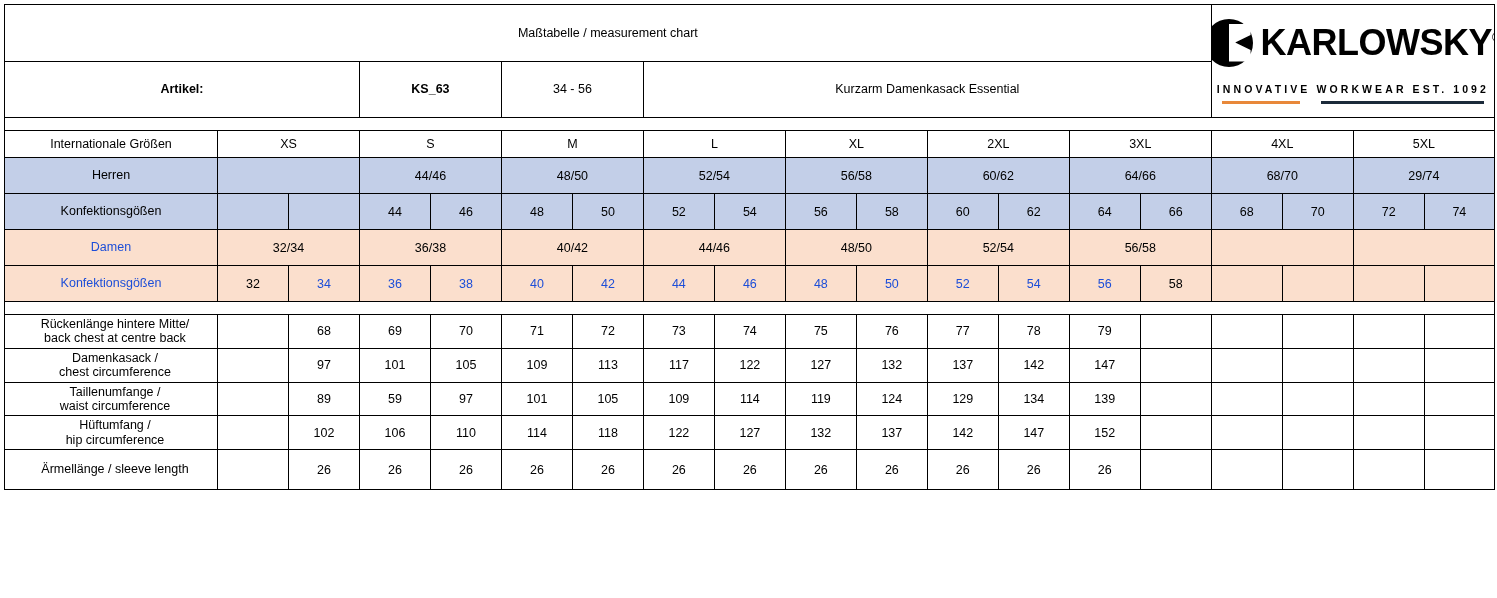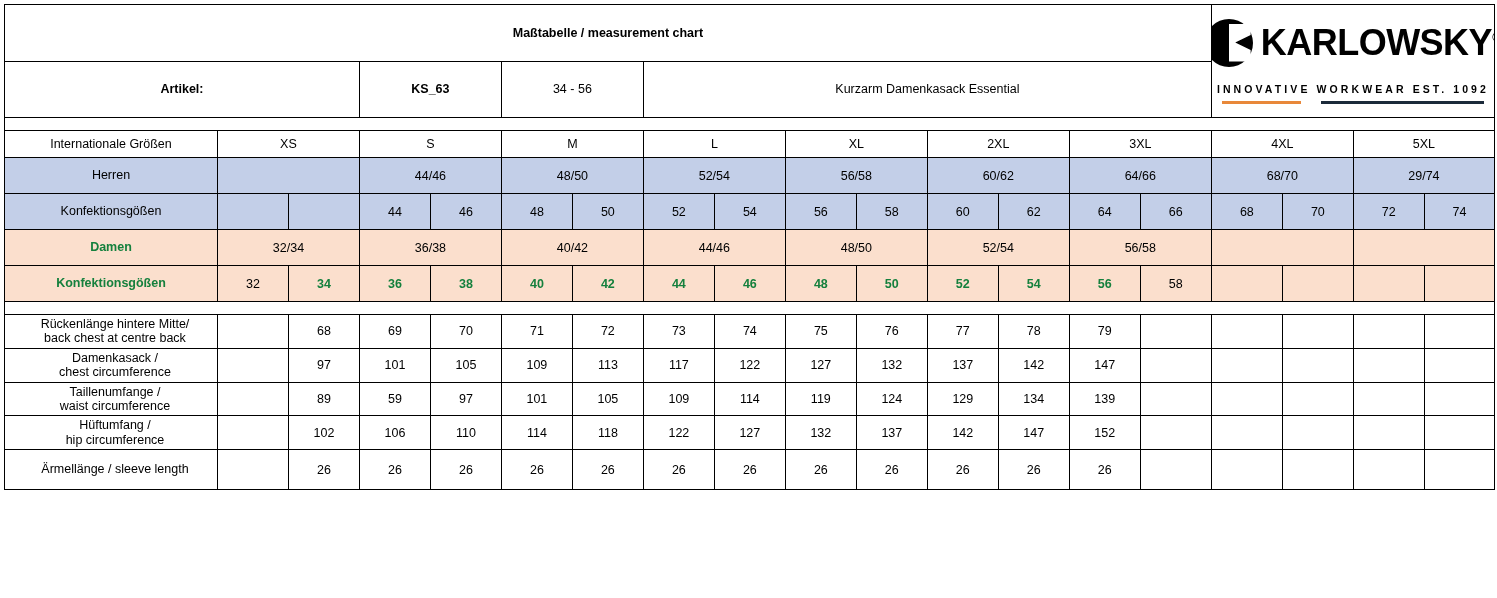--- a/index.html
+++ b/index.html
@@ -30,21 +30,21 @@
     font-size: 12.5px;
     text-align: center;
     vertical-align: middle;
     padding: 0;
     height: 26px;
     overflow: hidden;
     white-space: nowrap;
   }
   .title-cell {
     font-size: 20px;
-    font-weight: bold;
+    font-weight: normal;
     height: 52px;
   }
   .logo-cell {
     height: 112px;
     border-left: 1px solid #000 !important;
     background: #fff;
     padding: 0;
   }
   .artikel-label {
     font-size: 16px;
@@ -68,22 +68,21 @@
     white-space: normal;
     line-height: 1.15;
   }
   .blue {
     background: #c3cfe8;
   }
   .peach {
     background: #fbdfcd;
   }
   .redtext {
-    color: #15803d;
-    font-weight: bold;
+    color: #1d4ed8;
   }
   .spacer td {
     height: 11px;
     border-left: 1px solid #000;
     border-right: 1px solid #000;
     border-top: 1px solid #000;
     border-bottom: 1px solid #000;
   }
   .measure td {
     height: 45px;

